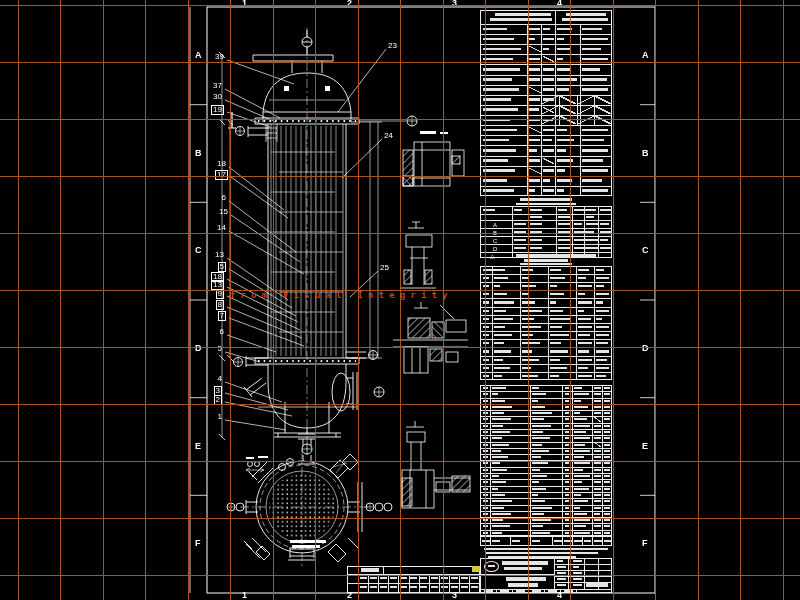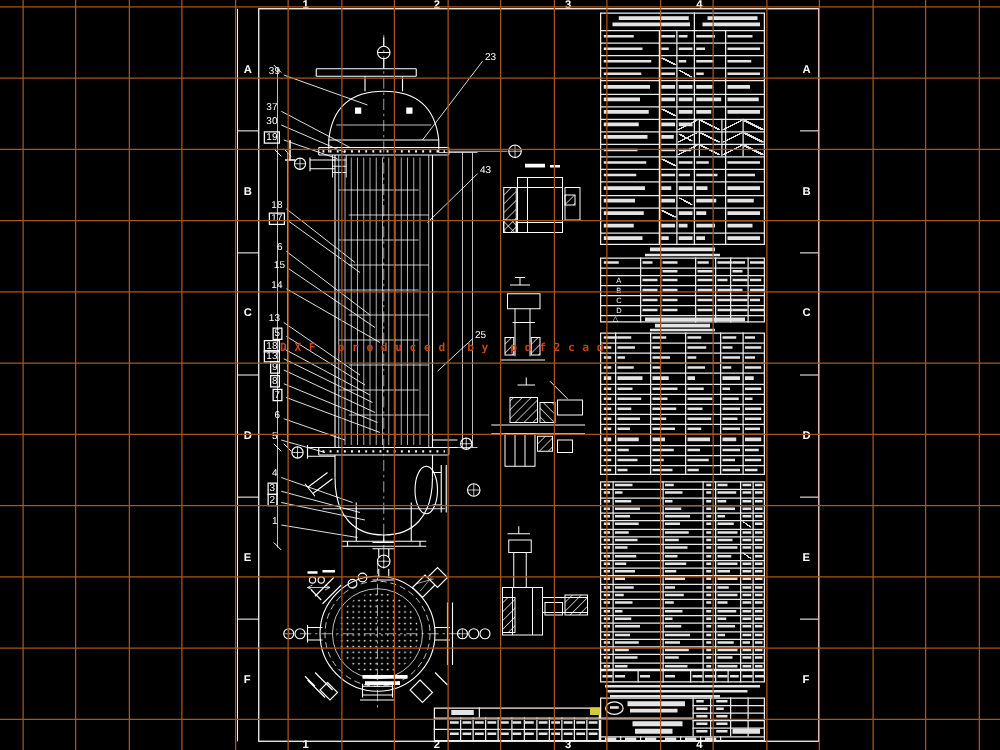--- a/index.html
+++ b/index.html
@@ -837,21 +837,21 @@
       <div class="callout boxed" style="right: 576px; top: 289px;">9</div>
       <div class="callout boxed" style="right: 576px; top: 300px;">8</div>
       <div class="callout boxed" style="right: 574px; top: 311px;">7</div>
       <div class="callout" style="right: 576px; top: 328px;">6</div>
       <div class="callout" style="right: 578px; top: 345px;">5</div>
       <div class="callout" style="right: 578px; top: 375px;">4</div>
       <div class="callout boxed" style="right: 578px; top: 386px;">3</div>
       <div class="callout boxed" style="right: 578px; top: 395px;">2</div>
       <div class="callout" style="right: 578px; top: 413px;">1</div>
       <div class="callout" style="left: 388px; top: 42px;">23</div>
-      <div class="callout" style="left: 384px; top: 132px;">43</div>
+      <div class="callout" style="left: 384px; top: 132px;">24</div>
       <div class="callout" style="left: 380px; top: 264px;">25</div>
     </div>
 
   <div class="layer" id="labels">
     <div class="zl" style="left:222px;top:110px;font-size:8px;">A</div>
     <div class="zl" style="left:297px;top:455px;font-size:7px;font-weight:normal;">A-A</div>
   </div>
 
   <div class="layer" id="gridlayer">
       <div class="gl" style="left: 17.5px; top: 0px; width: 1px; height: 600px;"></div>
@@ -880,15 +880,15 @@
       <div class="gl" style="left: 0px; top: 233px; width: 800px; height: 1px;"></div>
       <div class="gl" style="left: 0px; top: 290px; width: 800px; height: 1px;"></div>
       <div class="gl" style="left: 0px; top: 347px; width: 800px; height: 1px;"></div>
       <div class="gl" style="left: 0px; top: 404px; width: 800px; height: 1px;"></div>
       <div class="gl" style="left: 0px; top: 461px; width: 800px; height: 1px;"></div>
       <div class="gl" style="left: 0px; top: 518px; width: 800px; height: 1px;"></div>
       <div class="gl" style="left: 0px; top: 575px; width: 800px; height: 1px;"></div>
     </div>
 
   <div class="layer" id="wm">
-      <div class="wm" style="left: 224px; top: 274px; font-size: 9px; letter-spacing: 6.1px; color: rgb(196, 68, 26);">DXF produced by pdf2cad</div>
+      <div class="wm" style="left: 230px; top: 290px; font-size: 9px; letter-spacing: 5.2px; color: rgb(196, 68, 26);">from Visual Integrity</div>
     </div>
 </div>
 
 </body></html>

